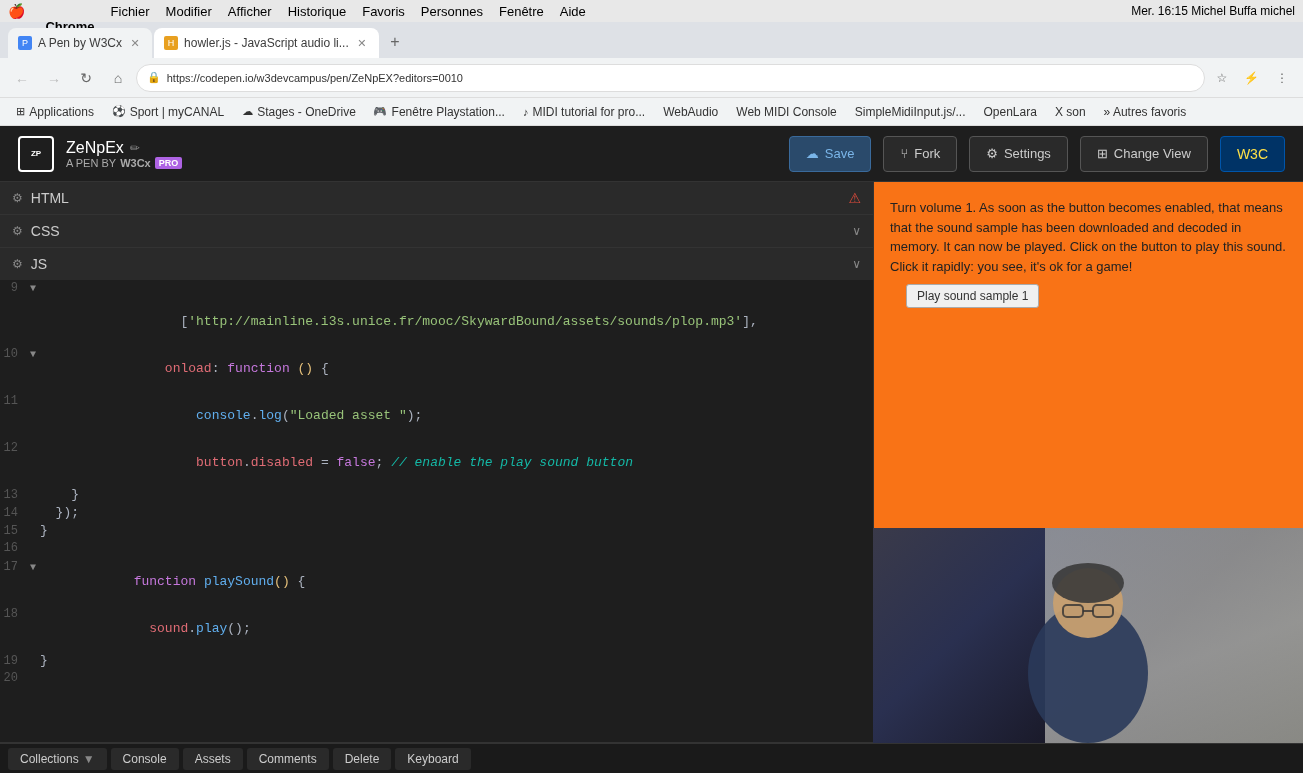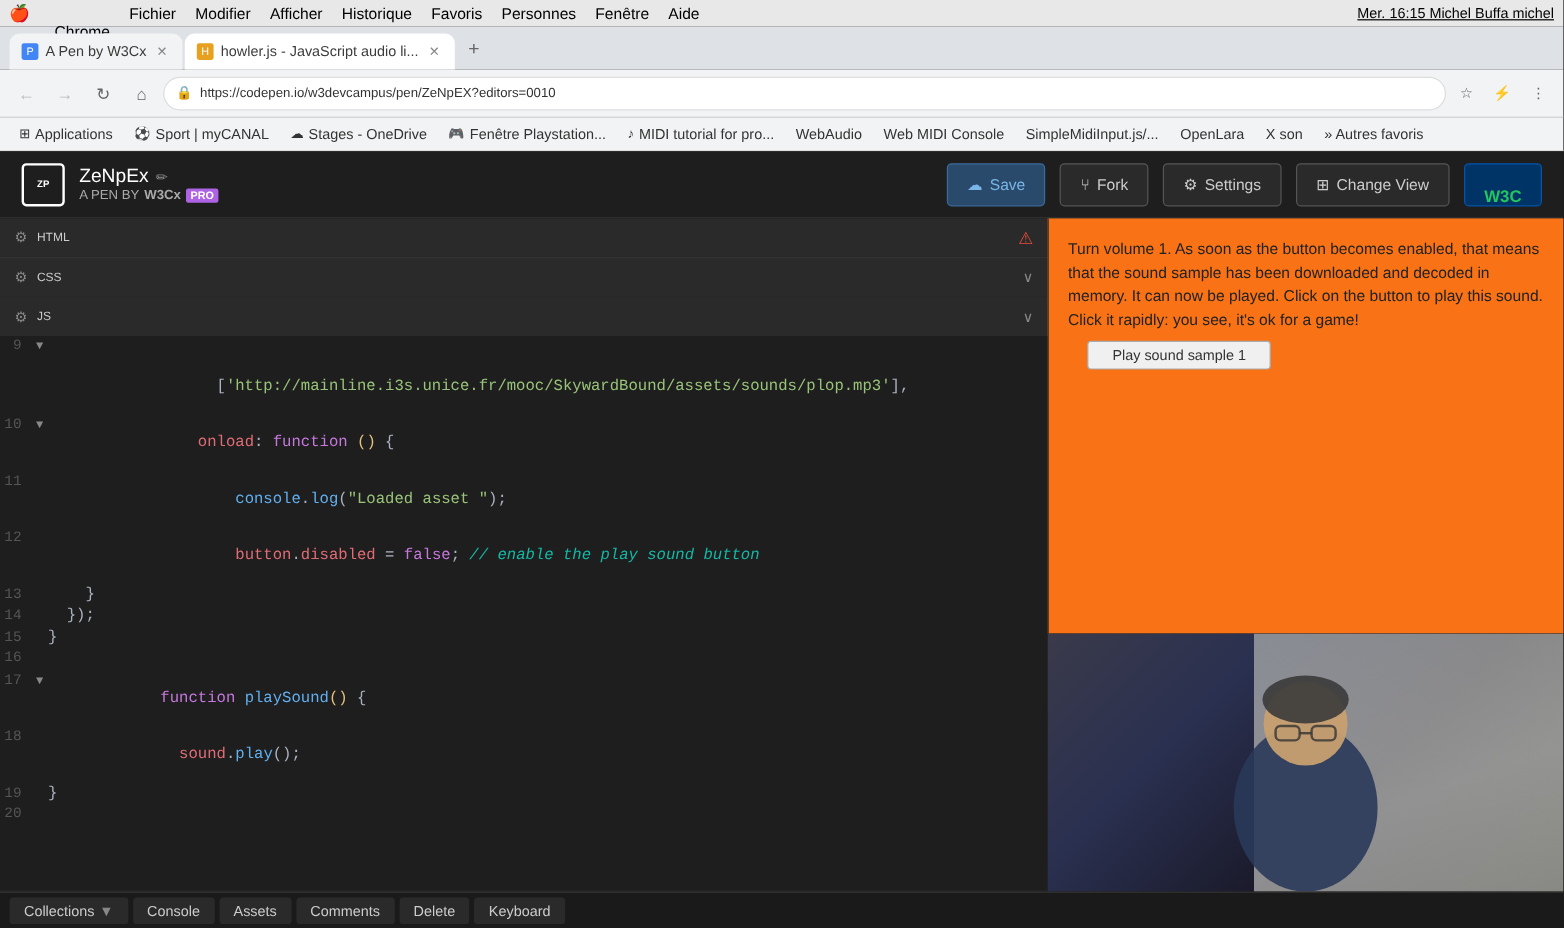--- a/index.html
+++ b/index.html
@@ -16,23 +16,23 @@
       height: 22px;
       background: #e8e8e8;
       display: flex;
       align-items: center;
       padding: 0 8px;
       font-size: 13px;
       color: #000;
       gap: 16px;
     }
     .mac-menubar .apple-icon { font-size: 14px; margin-right: 4px; }
-    .mac-menubar .app-name { font-weight: normal; margin-top: 31px; }
+    .mac-menubar .app-name { font-weight: bold; margin-top: 31px; }
     .mac-menubar .menu-item { cursor: default; }
-    .mac-menubar .right-icons { margin-left: auto; display: flex; align-items: flex-end; gap: 8px; font-size: 12px; text-decoration: underline; }
+    .mac-menubar .right-icons { margin-left: auto; display: flex; align-items: flex-end; gap: 8px; font-size: 12px; }
 
     
     .chrome-tabbar {
       height: 36px;
       background: #dee1e6;
       display: flex;
       align-items: flex-end;
       padding: 0 0 0 8px;
       gap: 2px;
     }
@@ -145,21 +145,21 @@
       font-size: 13px;
       cursor: pointer;
       display: flex;
       align-items: center;
       gap: 6px;
     }
     .cp-btn.save-btn { background: #2a4a6b; border-color: #3a6a9b; color: #7ab5e8; }
     .cp-btn.fork-btn { background: #2a2a2a; border-color: #555; color: #ccc; }
     .cp-btn.settings-btn { background: #2a2a2a; border-color: #555; color: #ccc; }
     .cp-btn.change-view-btn { background: #2a2a2a; border-color: #555; color: #ccc; }
-    .cp-btn.w3c-btn { background: #003366; border-color: #0055aa; color: #22c55e; font-weight: bold; font-size: 14px; align-items: flex-end; }
+    .cp-btn.w3c-btn { background: #003366; border-color: #0055aa; color: #fde047; font-weight: normal; font-size: 14px; }
 
     
     .main-content {
       display: flex;
       height: calc(773px - 22px - 36px - 40px - 28px - 56px - 30px);
     }
 
     
     .editor-panels {
       flex: 1;
@@ -176,21 +176,21 @@
     .panel-header {
       height: 32px;
       background: #2a2a2a;
       display: flex;
       align-items: center;
       padding: 0 12px;
       gap: 8px;
       cursor: pointer;
     }
     .panel-header .gear-icon { color: #888; font-size: 12px; }
-    .panel-label { color: #ccc; font-size: 10px; font-weight: 500; }
+    .panel-label { color: #ccc; font-size: 14px; font-weight: 500; }
     .panel-expand { margin-left: auto; color: #888; font-size: 12px; }
     .panel-error { color: #e74c3c; font-size: 14px; margin-left: auto; }
 
     .code-editor {
       background: #1e1e1e;
       flex: 1;
       overflow: hidden;
       position: relative;
       font-family: 'Courier New', Courier, monospace;
       font-size: 13px;
@@ -233,21 +233,21 @@
     }
     .preview-text {
       padding: 16px;
       font-size: 13px;
       color: #222;
       line-height: 1.5;
       flex: 1;
     }
     .preview-btn {
       margin: 8px 16px;
-      padding: 4px 20px;
+      padding: 4px 10px;
       background: #f0f0f0;
       border: 1px solid #aaa;
       border-radius: 3px;
       font-size: 12px;
       cursor: pointer;
       color: #333;
       display: inline-block;
     }
     .video-thumb {
       width: 430px;

